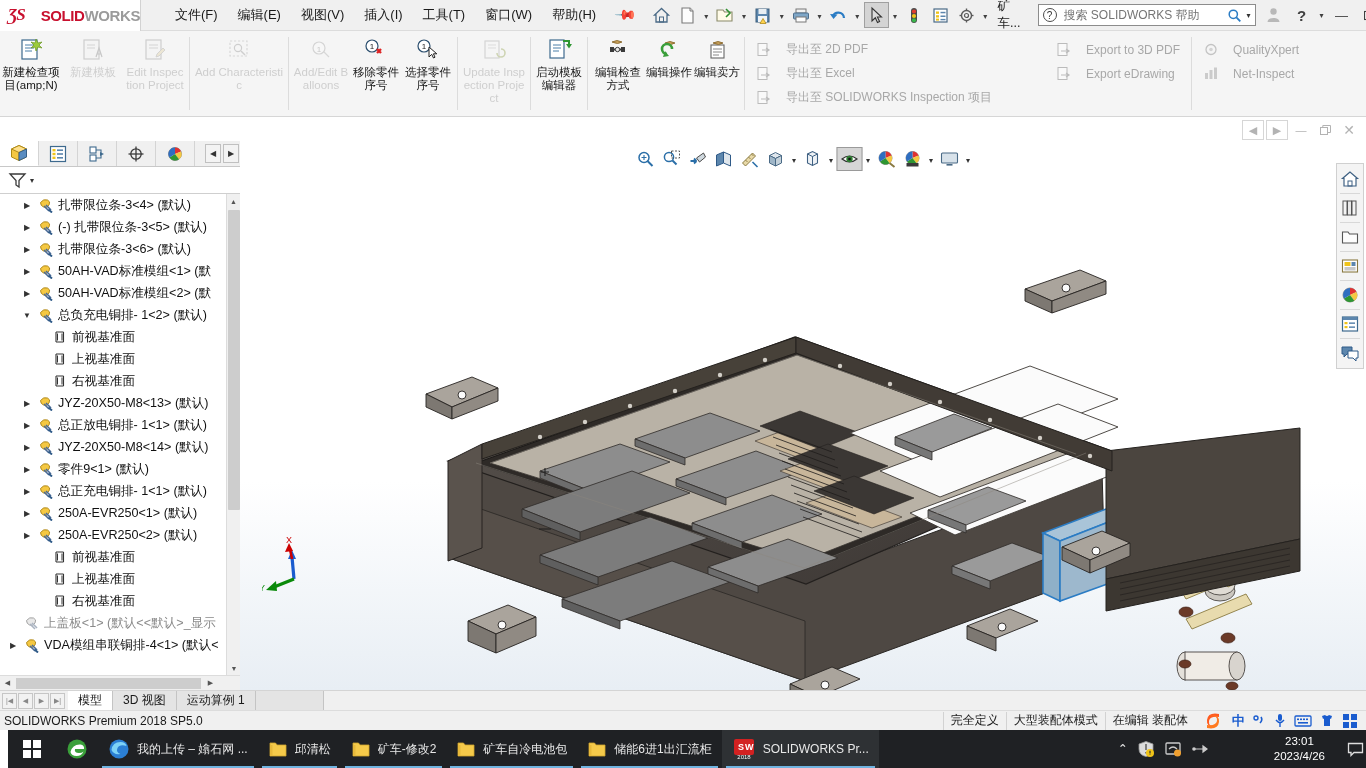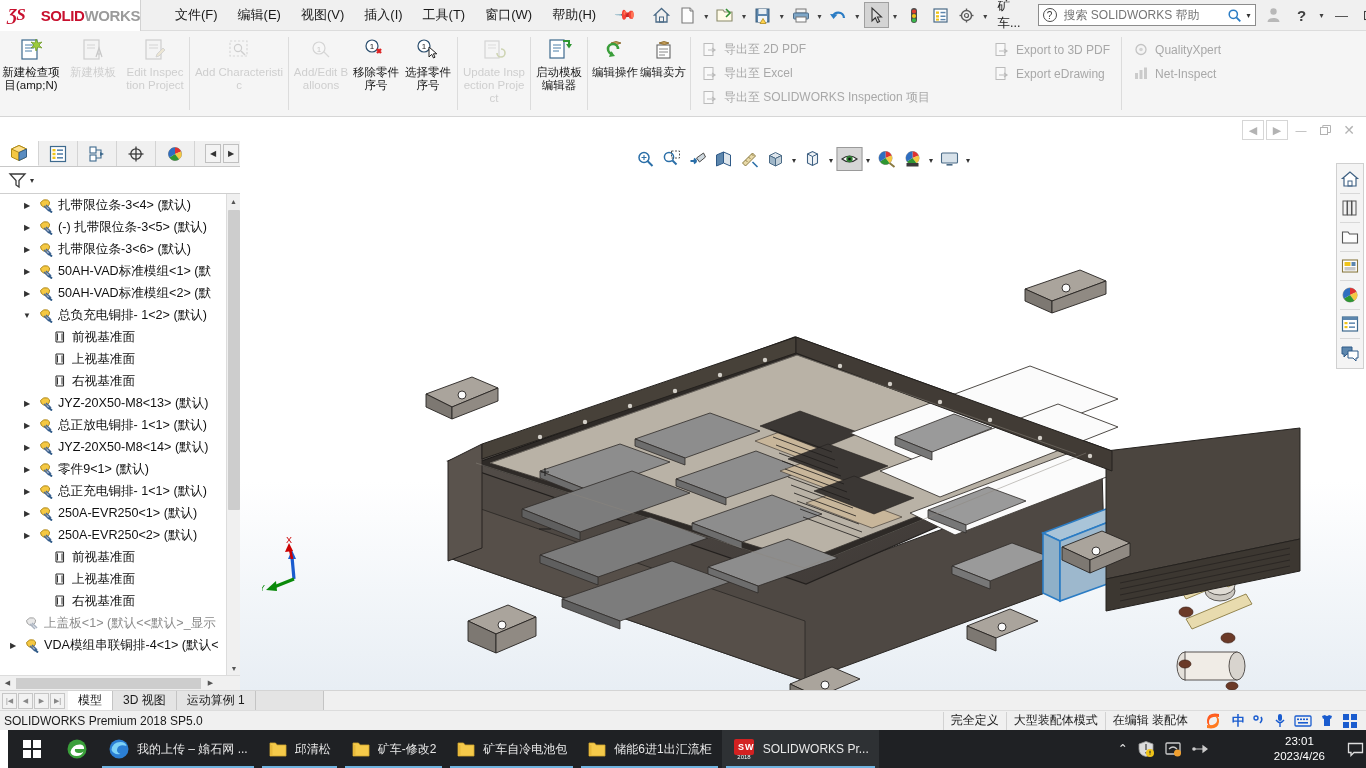--- a/index.html
+++ b/index.html
@@ -85,21 +85,21 @@
     width: 62px; display: flex; flex-direction: column; align-items: center;
     padding-top: 4px; cursor: default; text-align: center;
   }
   .rb-btn.disabled { opacity: 0.42; }
   .rb-ico { height: 30px; display: flex; align-items: center; justify-content: center; }
   .rb-lbl { font-size: 11.5px; line-height: 13px; color: #171717; word-break: break-all; padding: 1px 1px 0; }
   .rb-btn.disabled .rb-lbl { color: #999; }
 
   .rb-list { display: flex; flex-direction: column; justify-content: center; padding: 4px 0; }
   .rb-row {
-    display: flex; align-items: center; gap: 6px; padding: 2px 8px; cursor: default;
+    display: flex; align-items: center; gap: 14px; padding: 2px 8px; cursor: default;
     font-size: 12px; color: #a8a8a8; height: 24px; white-space: nowrap;
   }
   .rb-row .mini { width: 16px; height: 16px; opacity: 0.45; }
 
   
   .rbtabs {
     position: absolute; left: 0; top: 117px; width: 1366px; height: 23px;
     background: #f5f5f5; display: flex; align-items: flex-end;
     border-bottom: 1px solid #c2c2c2;
   }
@@ -516,20 +516,32 @@
               <path d="M18 4 L24 4 L24 10" fill="none" stroke="#2f9632" stroke-width="2"></path>
               <path d="M24 11.5 L21 7 L27 7 Z" fill="#2f9632"></path>
             </svg>
         </div>
         <div class="rb-lbl">启动模板编辑器</div>
       </div>
     </div>
     <div class="rb-div"></div>
 
     <div class="rb-group">
+      <div class="rb-btn" style="width:54px">
+        <div class="rb-ico">
+          <svg width="30" height="26" viewBox="0 0 30 26">
+              <path d="M9 5 q5 -3 10 0 q-4 3 -10 0 z" fill="#c8a05a" stroke="#8a6a30" stroke-width="0.9"></path>
+              <rect x="7" y="10" width="4" height="5" fill="#3a3a3a"></rect>
+              <rect x="18" y="10" width="4" height="5" fill="#3a3a3a"></rect>
+              <line x1="11" y1="12.5" x2="18" y2="12.5" stroke="#3a3a3a" stroke-width="2"></line>
+              <circle cx="14.5" cy="12.5" r="2.2" fill="#e8e8e8" stroke="#3a3a3a" stroke-width="1"></circle>
+            </svg>
+        </div>
+        <div class="rb-lbl">编辑检查方式</div>
+      </div>
       <div class="rb-btn" style="width:48px">
         <div class="rb-ico">
           <svg width="30" height="26" viewBox="0 0 30 26">
               <path d="M11 6 q5 -3 10 0 q-4 3 -10 0 z" fill="#c8a05a" stroke="#8a6a30" stroke-width="0.9"></path>
               <path d="M13 17 a5 5 0 1 1 5 -5" fill="none" stroke="#3a9e3a" stroke-width="2.6"></path>
               <path d="M11 14 l4 5 l-6 1 z" fill="#3a9e3a"></path>
             </svg>
         </div>
         <div class="rb-lbl">编辑操作</div>
       </div>

